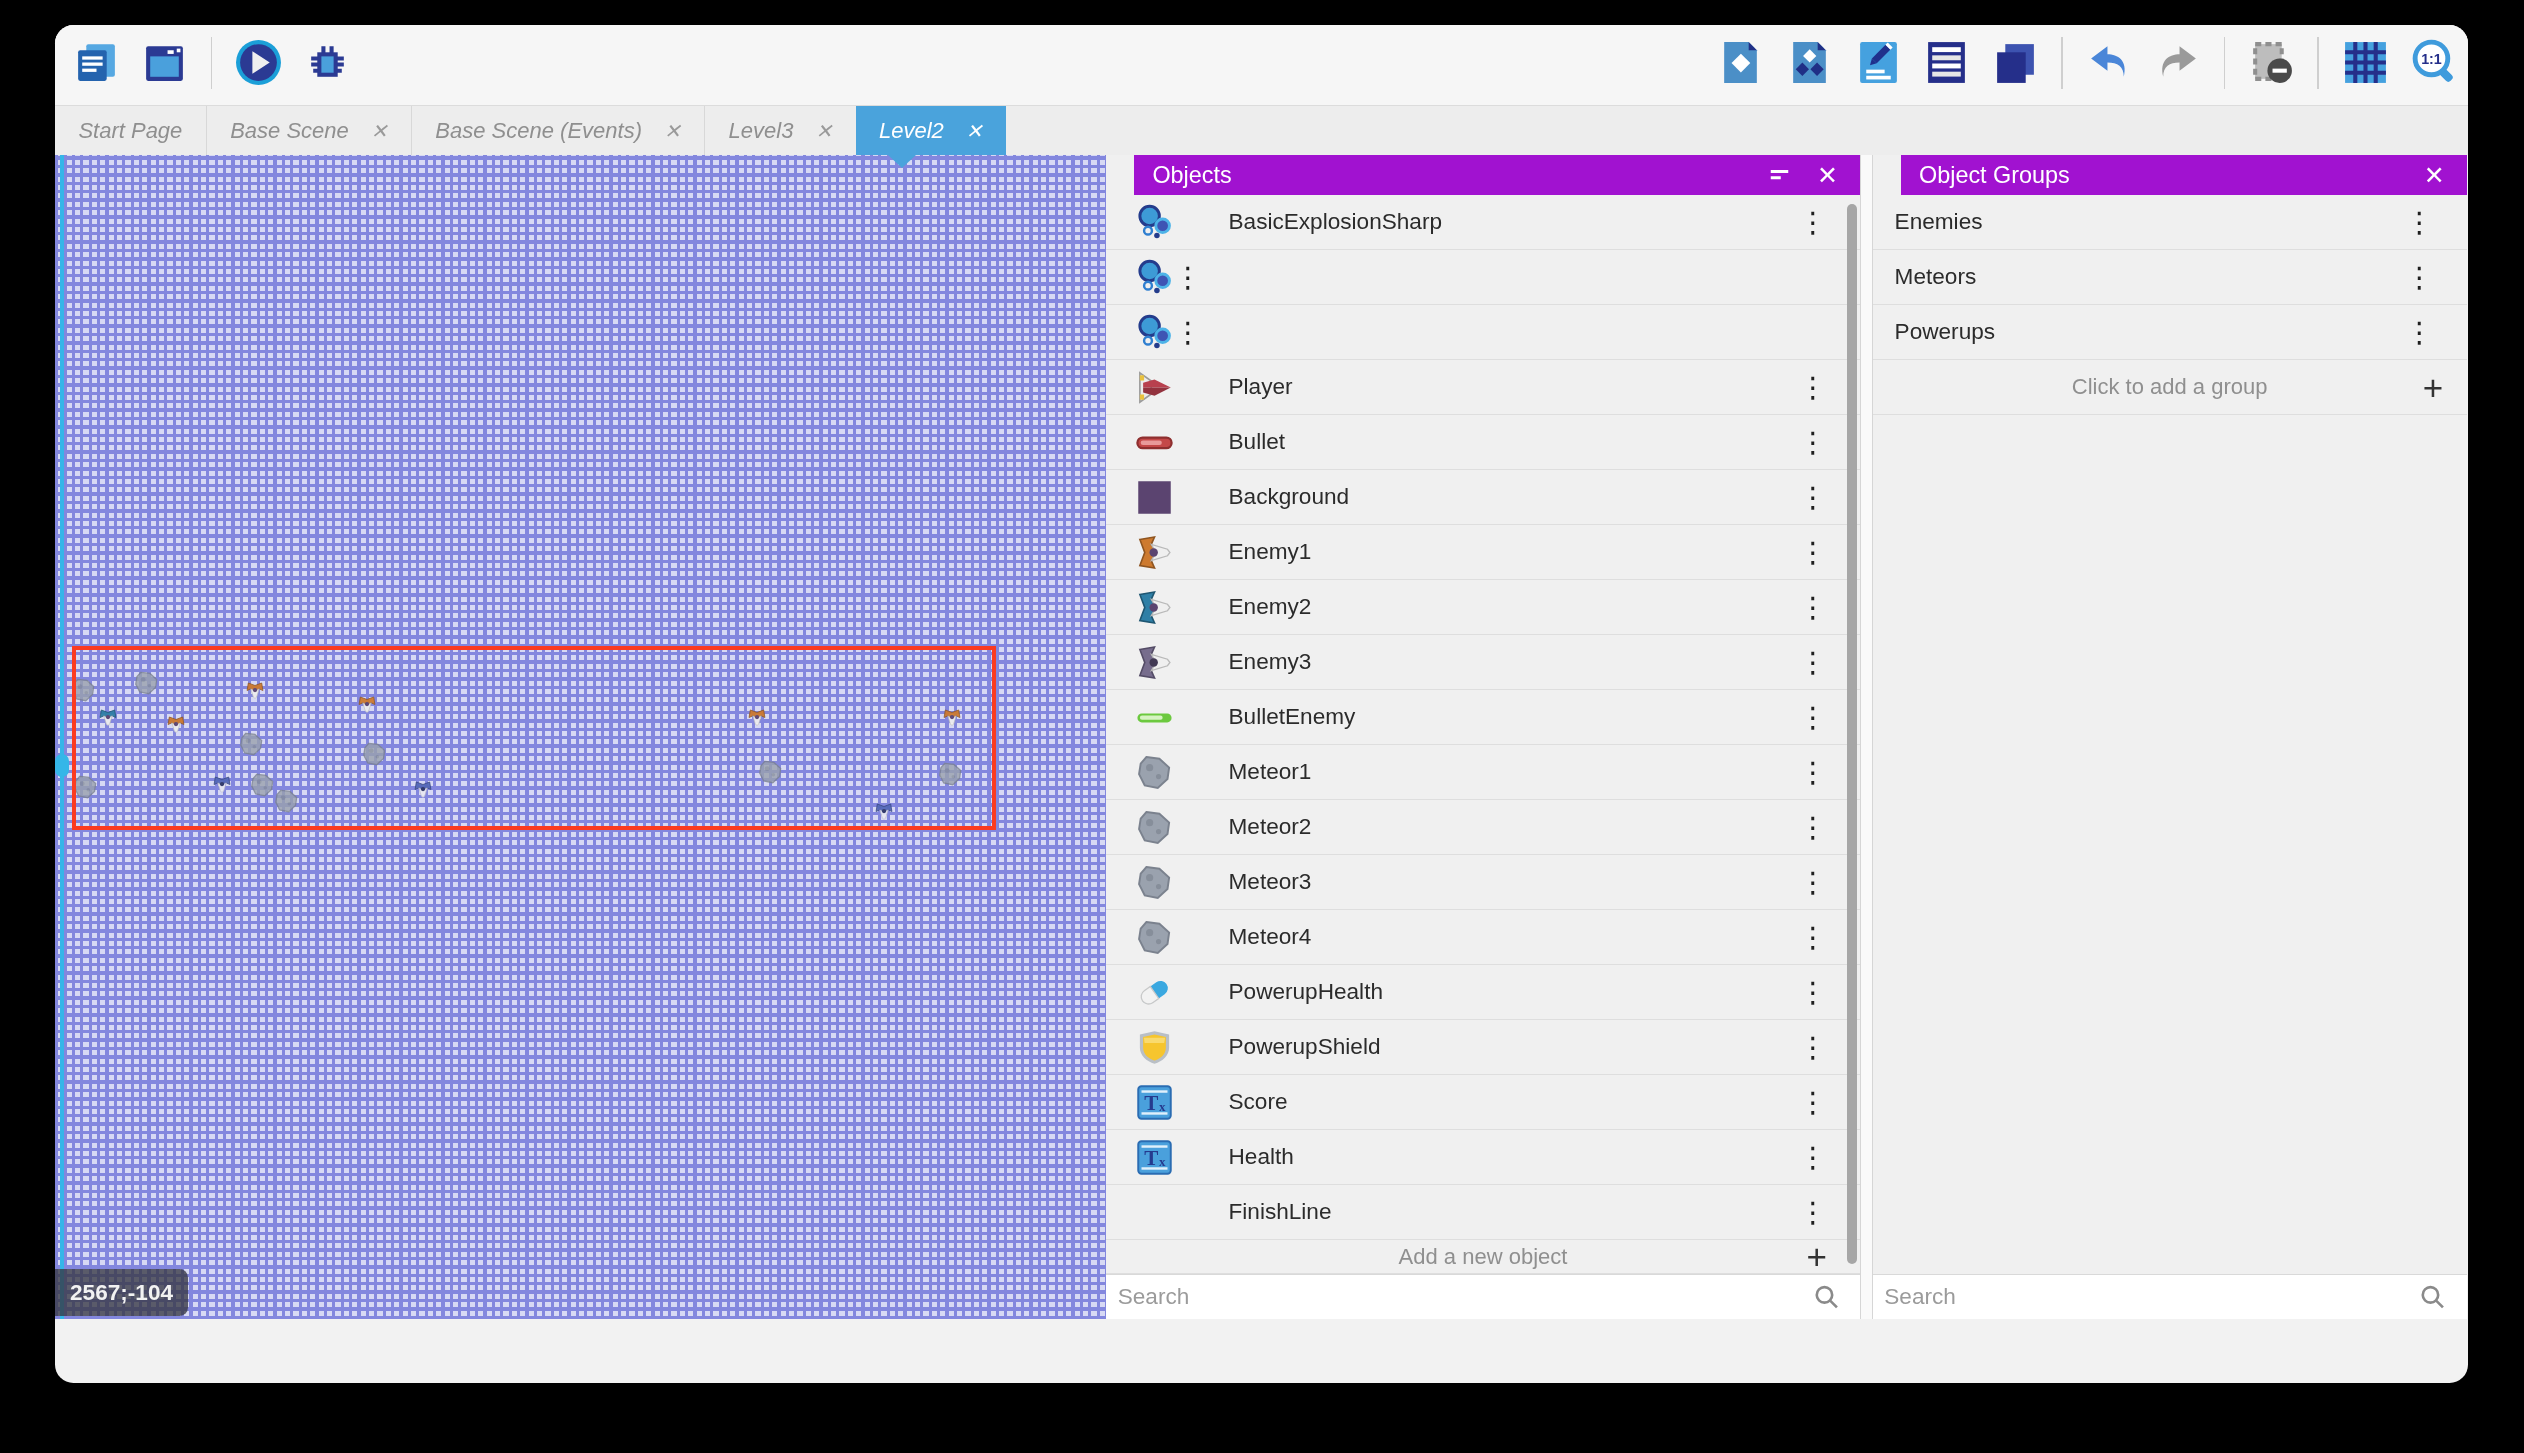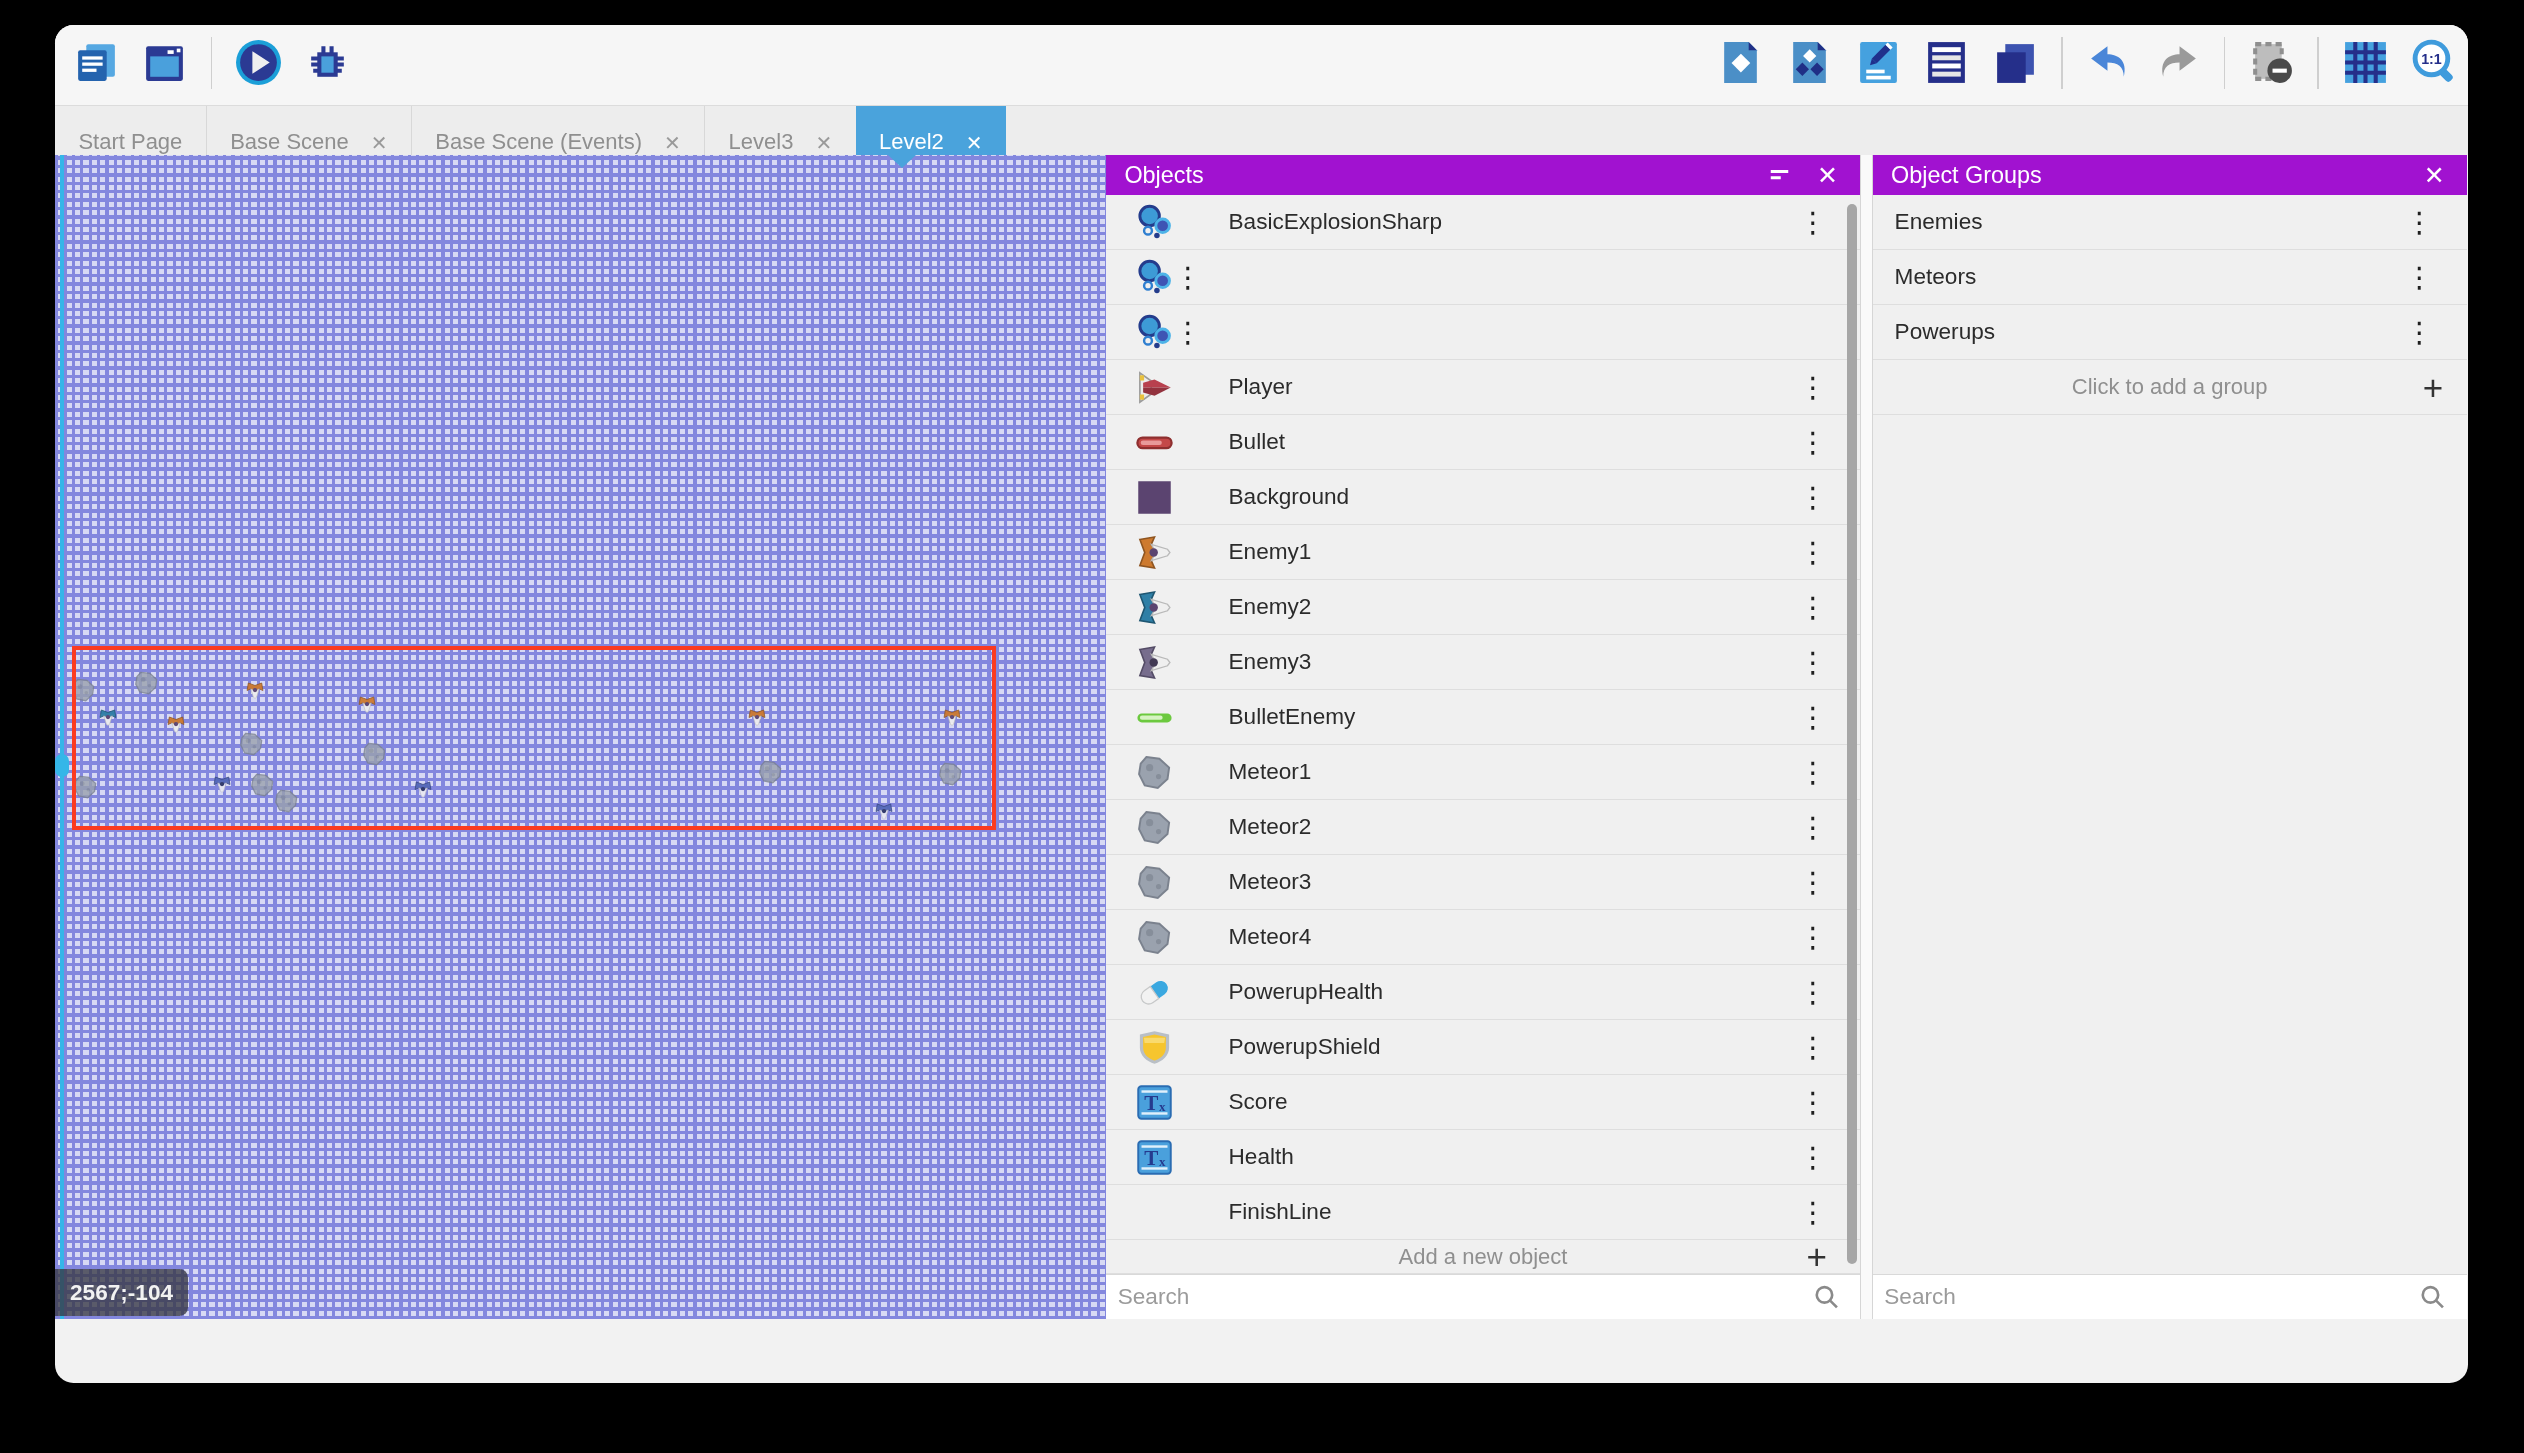--- a/index.html
+++ b/index.html
@@ -14,21 +14,21 @@
   .toolbar{height:80px;background:#f6f6f6;border-bottom:0.8px solid #dcdcdc;position:relative;}
   .tb-group{position:absolute;top:11.7px;display:flex;align-items:center;gap:16.7px;}
   .tb-left{left:15px;}
   .tb-right{right:8.4px;}
   .tb-btn{width:52px;height:52px;border:none;background:transparent;padding:1.7px;cursor:pointer;}
   .tb-ic{display:block;width:49px;height:49px;}
   .tb-ic svg{width:100%;height:100%;display:block;}
   .tb-sep{width:1.7px;height:52px;background:#cfcfcf;margin:0 3.3px;}
   
   .tabbar{height:49px;background:#ededed;display:flex;align-items:stretch;}
-  .tab{display:flex;align-items:flex-end;padding:0 23.4px;font-size:22px;color:#8f8f8f;border-left:0.8px solid #d8d8d8;cursor:pointer;white-space:nowrap;}
+  .tab{display:flex;align-items:center;padding:0 23.4px;font-size:22px;color:#8f8f8f;border-left:0.8px solid #d8d8d8;cursor:pointer;white-space:nowrap;font-style:italic;}
   .tab:first-child{border-left:none;}
   .tab .tab-close{margin-left:22px;font-size:20px;color:#9a9a9a;}
   .tab.active{background:var(--tabblue);color:#fff;border-left:none;position:relative;}
   .tab.active .tab-close{color:#fff;}
   
   .content{display:flex;height:1164px;}
   .canvas{width:1051px;height:1164px;position:relative;overflow:hidden;
     background-color:#d7d9f4;
     background-image:repeating-linear-gradient(0deg, #8387de 0 3.3px, transparent 3.3px 8.4px),
                      repeating-linear-gradient(90deg, #8387de 0 3.3px, transparent 3.3px 8.4px);}
@@ -42,21 +42,21 @@
   .inst{position:absolute;}
   .inst svg{display:block;width:100%;height:100%;}
   .inst.meteor{width:27px;height:32px;opacity:.8;}
   .inst.ship{width:20px;height:27px;opacity:.95;}
   .inst.ship svg{transform:rotate(90deg);}
   
   .panel{background:#f0f0f0;display:flex;flex-direction:column;position:relative;}
   .panel.objects{width:754px;}
   .panel.groups{width:594px;}
   .vdivider{width:12.6px;background:#fafafa;border-left:0.8px solid #d6d6d6;border-right:0.8px solid #d6d6d6;box-sizing:border-box;cursor:col-resize;}
-  .phead{height:40px;background:var(--purple);display:flex;align-items:center;flex:none;}
+  .phead{height:40px;background:var(--purple);display:flex;align-items:center;flex:none;margin-left:28px;}
   .ptitle{color:#fff;font-size:23.4px;font-weight:500;padding-left:18.4px;flex:1;}
   .phicon{width:30px;height:30px;margin-right:20px;}
   .phicon svg{width:100%;height:100%;display:block;}
   .pclose{color:#fff;font-size:25px;margin-right:22px;cursor:pointer;}
   .rows{flex:none;}
   .orow{height:54px;display:flex;align-items:center;border-bottom:0.8px solid #dedede;background:#f0f0f0;cursor:pointer;}
   .oicon{width:39px;height:39px;margin-left:28.5px;flex:none;}
   .oicon svg{width:100%;height:100%;display:block;}
   .olabel{font-size:22.6px;color:#2b2b2b;margin-left:55px;flex:1;}
   .dots{font-size:28.5px;color:#1f1f1f;margin-right:33px;cursor:pointer;line-height:1;}

